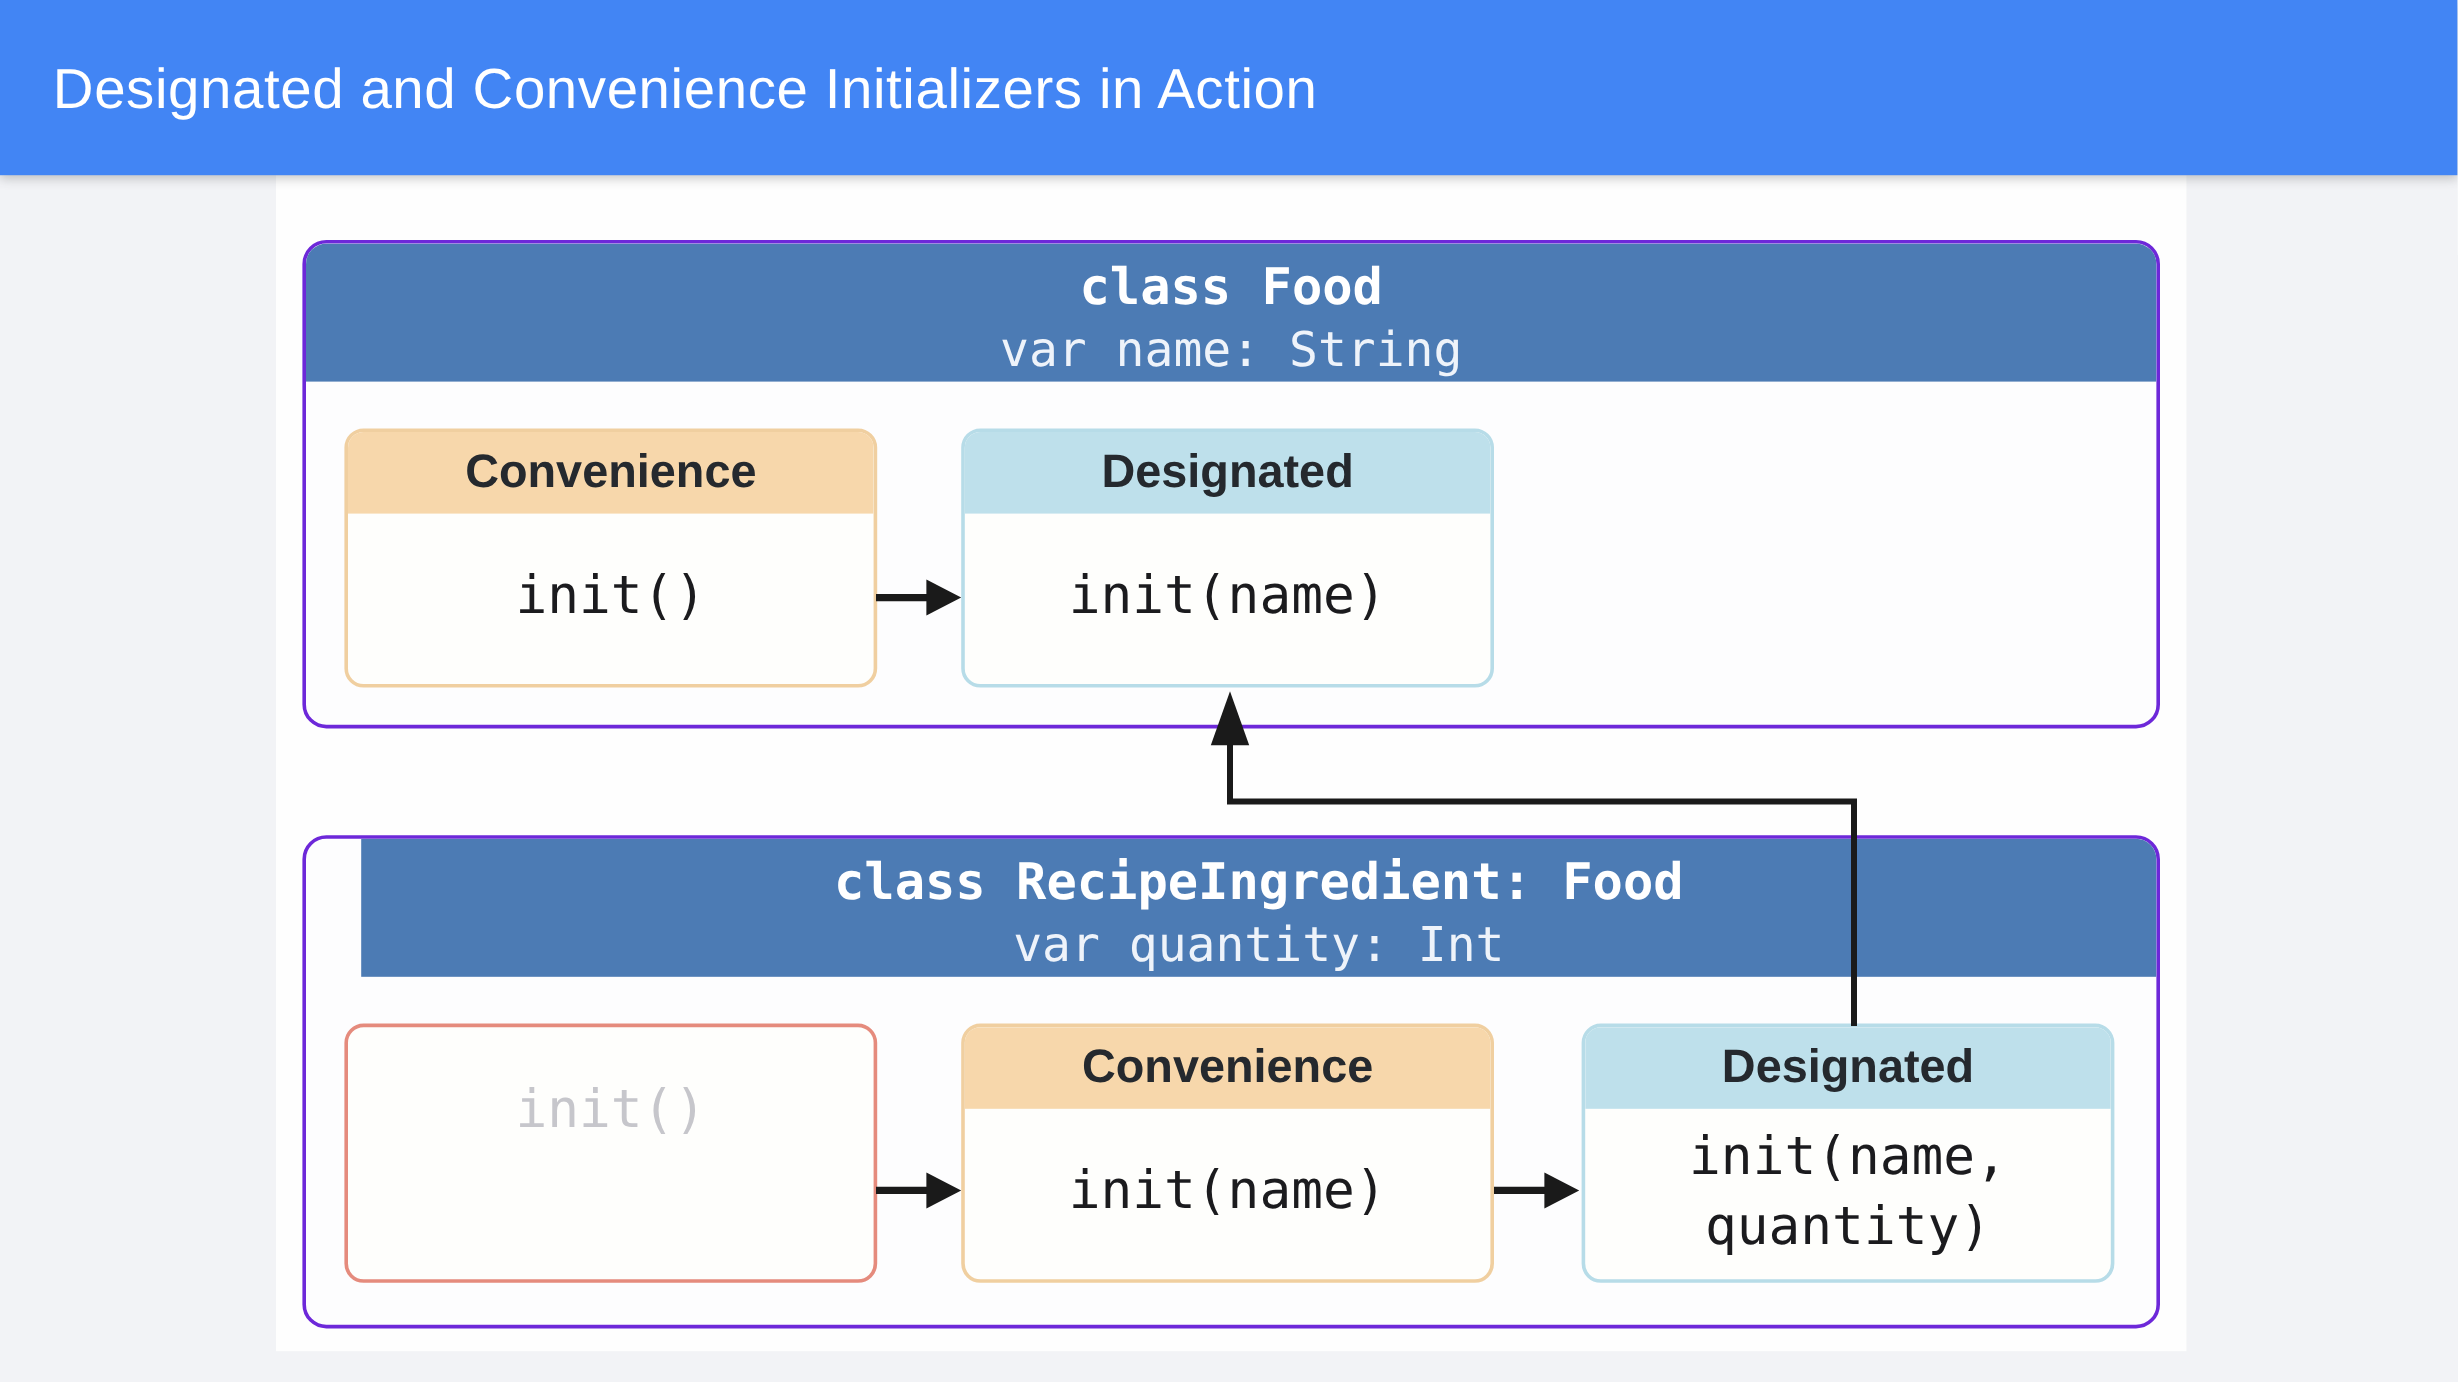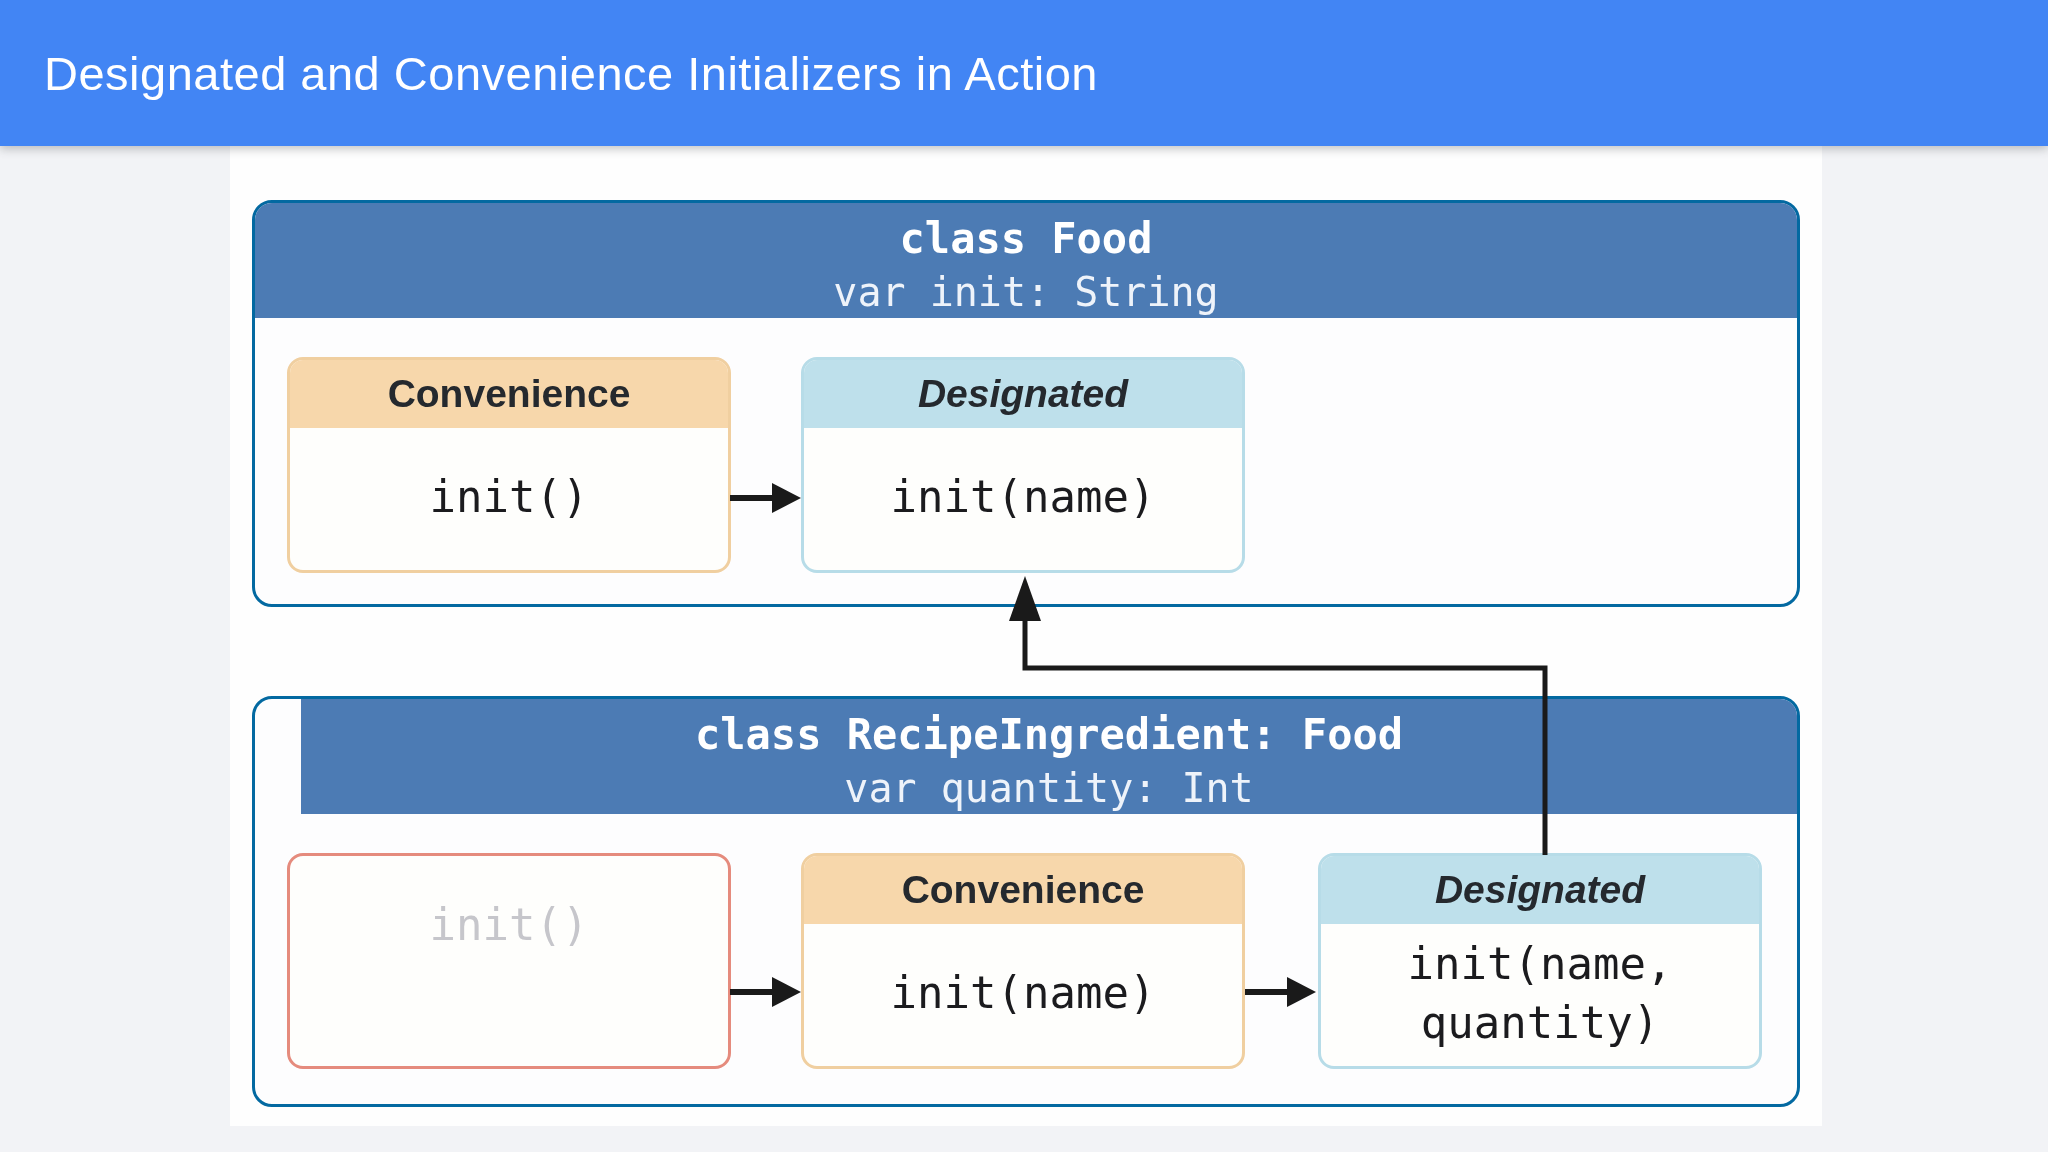--- a/index.html
+++ b/index.html
@@ -23,21 +23,21 @@
 
   
   .slide {
     position: absolute; left: 230px; top: 146px; width: 1592px; height: 980px;
     background: #fefefe; z-index: 1;
   }
 
   
   .class-box {
     position: absolute; width: 1548px; left: 252px;
-    border: 3px solid #0369a1; border-radius: 20px;
+    border: 3px solid #6d28d9; border-radius: 20px;
     background: #fdfdfe; overflow: hidden; z-index: 2;
   }
   .class-box.food   { top: 200px; height: 407px; }
   .class-box.recipe { top: 696px; height: 411px; padding-left: 46px; }
 
   .class-header {
     width: 100%; height: 115px; background: #4c7bb4;
     text-align: center; padding-top: 8px; color: #ffffff;
   }
   .class-title {
@@ -63,21 +63,21 @@
   .card-body {
     height: 139px; display: flex; flex-direction: column;
     align-items: center; justify-content: center;
     font-family: "DejaVu Sans Mono", monospace; font-size: 44px;
     color: #1b1b1e; line-height: 1.32; text-align: center;
     padding: 0 10px;
   }
   .card.convenience { border-color: #f0cfa0; }
   .card.convenience .card-header { background: #f7d7ab; }
   .card.designated  { border-color: #b7dce8; }
-  .card.designated  .card-header { background: #bee0eb; font-style: italic; }
+  .card.designated  .card-header { background: #bee0eb; }
   .card.inherited   { border-color: #e58b7d; }
   .card.inherited   .card-header { background: #ef9183; }
   .card-body.muted  { color: #c6c6cb; }
 
   .pos-1 { left: 32px; }
   .pos-2 { left: 546px; }
   .pos-3 { left: 1063px; }
 
   
   .flow-arrow { position: absolute; z-index: 6; }
@@ -90,21 +90,21 @@
 
   <div class="titlebar">
     <h1>Designated and Convenience Initializers in Action</h1>
   </div>
 
   <div class="slide"></div>
 
   <div class="class-box food">
     <div class="class-header">
       <div class="class-title">class Food</div>
-      <div class="class-subtitle">var init: String</div>
+      <div class="class-subtitle">var name: String</div>
     </div>
     <div class="card convenience pos-1">
       <div class="card-header">Convenience</div>
       <div class="card-body">init()</div>
     </div>
     <div class="card designated pos-2">
       <div class="card-header">Designated</div>
       <div class="card-body">init(name)</div>
     </div>
   </div>

